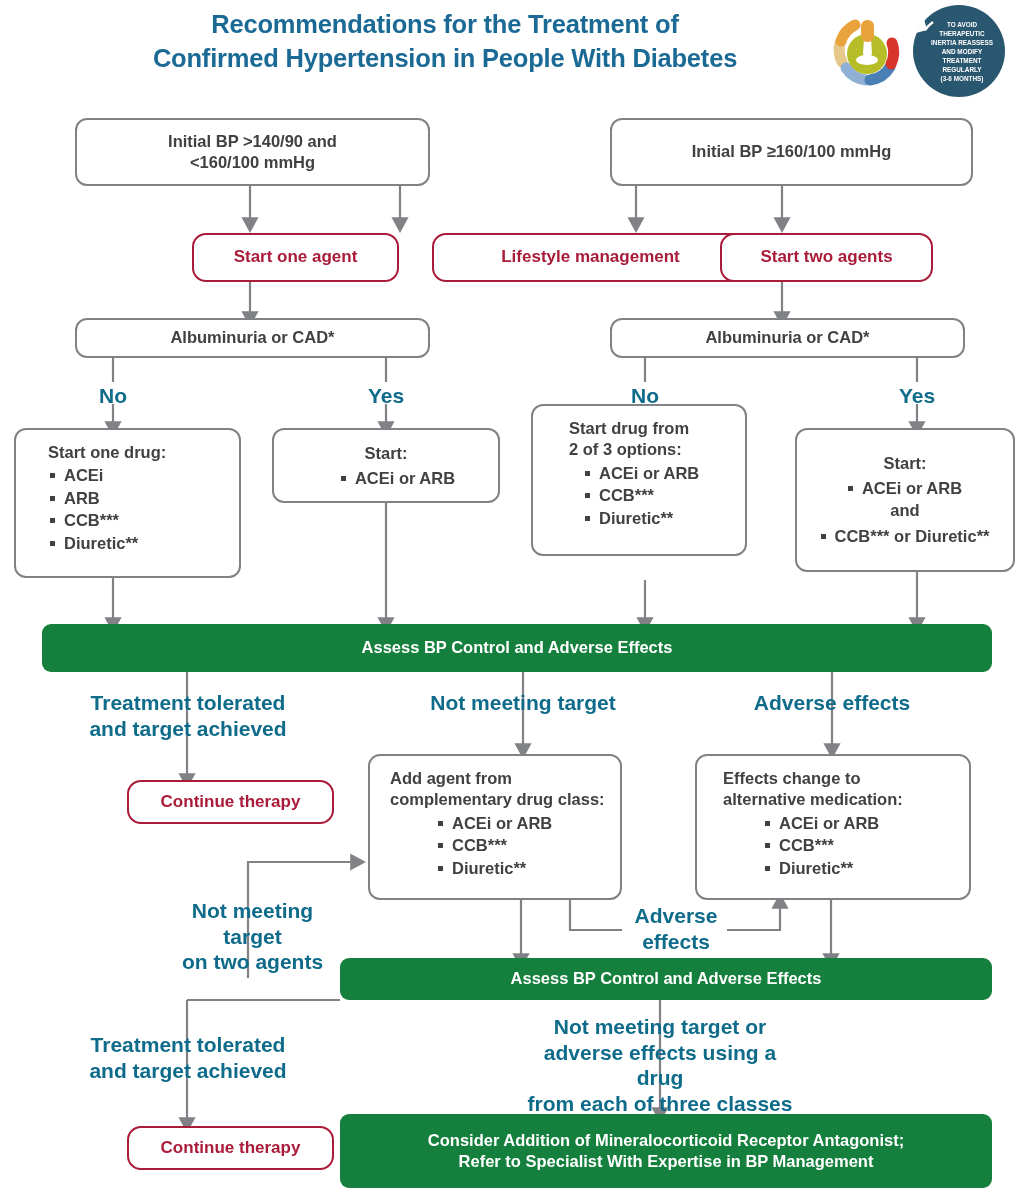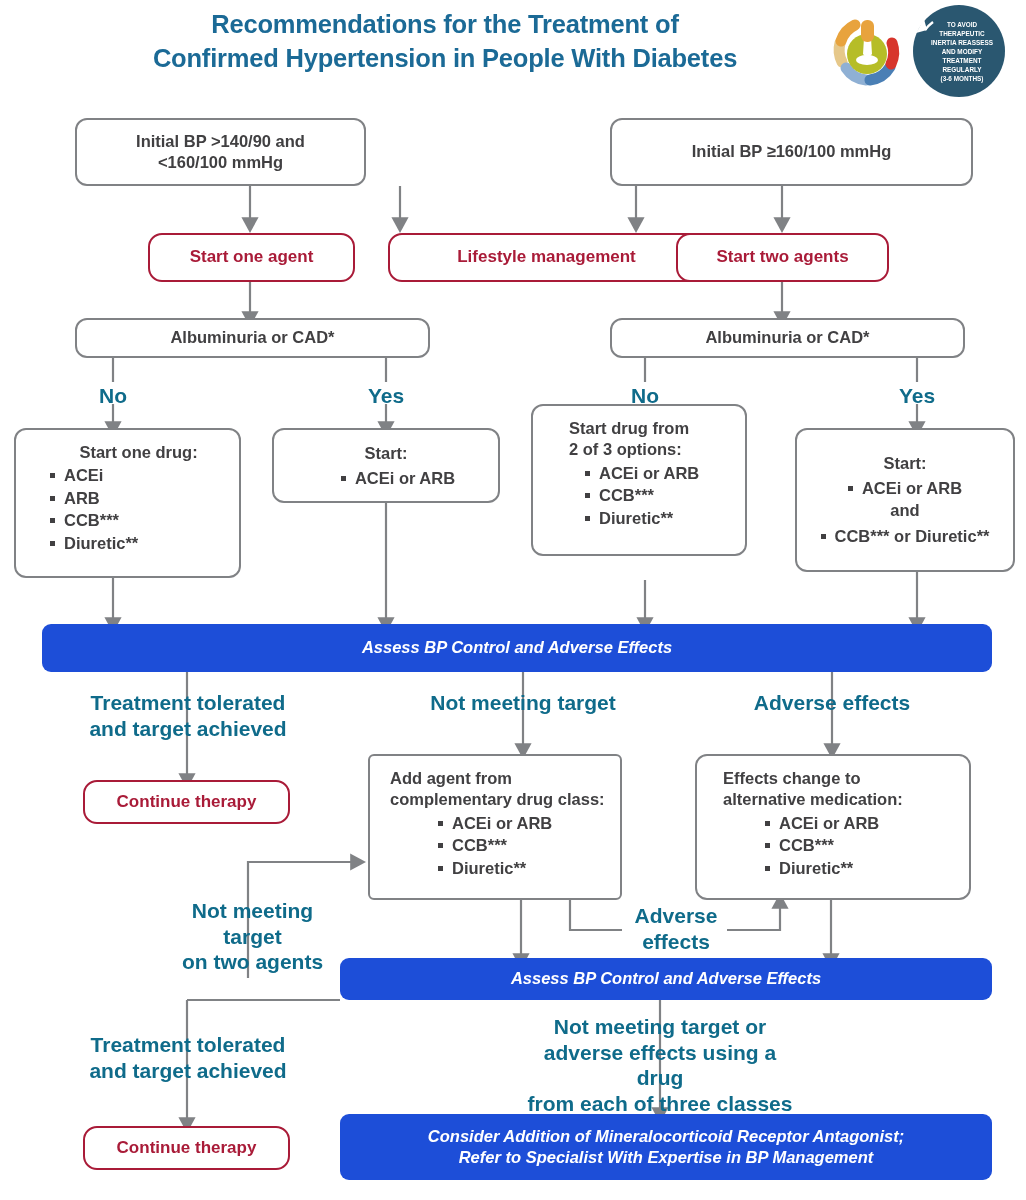--- a/index.html
+++ b/index.html
@@ -51,28 +51,28 @@
     align-items:center;
     justify-content:center;
     text-align:center;
     padding:4px 8px;
   }
   .node.red{
     border-color:#a91b38;
     color:#a91b38;
     border-radius:14px;
     font-size:17px;
+    margin-left:44px;
   }
   .node.olive{
     border:none;
-    background:#1d4ed8;
+    background:#15803d;
     color:#ffffff;
     border-radius:9px;
     font-size:16.5px;
-    font-style:italic;
   }
   .node.listbox{
     display:block;
     text-align:left;
     padding:12px 10px 10px 10px;
   }
   .node.listbox .hdr{
     font-weight:bold;
     display:block;
   }
@@ -204,42 +204,42 @@
 
       <path d="M248,978 L248,862 L355,862" marker-end="url(#ah)"></path>
 
       <path d="M187,1000 L187,1122" marker-end="url(#ah)"></path>
       <path d="M187,1000 L340,1000"></path>
 
       <path d="M660,1000 L660,1112" marker-end="url(#ah)"></path>
     </g>
   </svg>
 
-  <div class="node" style="left: 75px; top: 118px; width: 291px; height: 68px; white-space: pre-line;">Initial BP &gt;140/90 and
+  <div class="node" style="left: 75px; top: 118px; width: 355px; height: 68px; white-space: pre-line;">Initial BP &gt;140/90 and
 &lt;160/100 mmHg</div>
 
   <div class="node" style="left:610px; top:118px; width:363px; height:68px;">Initial BP ≥160/100 mmHg</div>
 
   <div class="node red" style="left:148px; top:233px; width:207px; height:49px;">Start one agent</div>
 
   <div class="node red" style="left:388px; top:233px; width:317px; height:49px;">Lifestyle management</div>
 
   <div class="node red" style="left:676px; top:233px; width:213px; height:49px;text-align:right;">Start two agents</div>
 
   <div class="node" style="left:75px; top:318px; width:355px; height:40px;">Albuminuria or CAD*</div>
 
   <div class="node" style="left:610px; top:318px; width:355px; height:40px;">Albuminuria or CAD*</div>
 
   <div class="elabel" style="left:83px; top:383px; width:60px;">No</div>
   <div class="elabel" style="left:356px; top:383px; width:60px;">Yes</div>
   <div class="elabel" style="left:615px; top:383px; width:60px;">No</div>
   <div class="elabel" style="left:887px; top:383px; width:60px;">Yes</div>
 
   <div class="node listbox" style="left:14px; top:428px; width:227px; height:150px;">
-    <span class="hdr" style="padding-left:22px;text-align:center;">Start one drug:</span>
+    <span class="hdr" style="padding-left:22px;">Start one drug:</span>
     <ul>
       <li>ACEi</li>
       <li>ARB</li>
       <li>CCB***</li>
       <li>Diuretic**</li>
     </ul>
   </div>
 
   <div class="node listbox ctrwrap" style="left:272px; top:428px; width:228px; height:75px; display:flex; flex-direction:column; justify-content:center;">
     <span class="hdr">Start:</span>
@@ -271,21 +271,21 @@
 
   <div class="node olive" style="left:42px; top:624px; width:950px; height:48px;">Assess BP Control and Adverse Effects</div>
 
   <div class="elabel" style="left:88px; top:690px; width:200px;">Treatment tolerated
 and target achieved</div>
   <div class="elabel" style="left:423px; top:690px; width:200px;">Not meeting target</div>
   <div class="elabel" style="left:732px; top:690px; width:200px;">Adverse effects</div>
 
   <div class="node red" style="left:83px; top:780px; width:207px; height:44px;">Continue therapy</div>
 
-  <div class="node listbox" style="left:368px; top:754px; width:254px; height:146px;border-radius:6px;">
+  <div class="node listbox" style="left:368px; top:754px; width:254px; height:146px;">
     <span class="hdr" style="padding-left:10px; white-space:pre-line;">Add agent from
 complementary drug class:</span>
     <ul style="padding-left:58px;">
       <li>ACEi or ARB</li>
       <li>CCB***</li>
       <li>Diuretic**</li>
     </ul>
   </div>
 
   <div class="node listbox" style="left:695px; top:754px; width:276px; height:146px;">
@@ -306,16 +306,16 @@
   <div class="node olive" style="left:340px; top:958px; width:652px; height:42px;">Assess BP Control and Adverse Effects</div>
 
   <div class="elabel" style="left:88px; top:1032px; width:200px;">Treatment tolerated
 and target achieved</div>
   <div class="elabel" style="left:520px; top:1014px; width:280px;">Not meeting target or
 adverse effects using a drug
 from each of three classes</div>
 
   <div class="node red" style="left:83px; top:1126px; width:207px; height:44px;">Continue therapy</div>
 
-  <div class="node olive" style="left: 340px; top: 1114px; width: 652px; height: 66px; white-space: pre-line;">Consider Addition of Mineralocorticoid Receptor Antagonist;
+  <div class="node olive" style="left: 340px; top: 1114px; width: 652px; height: 74px; white-space: pre-line;">Consider Addition of Mineralocorticoid Receptor Antagonist;
 Refer to Specialist With Expertise in BP Management</div>
 
 </div>
 
 </body></html>

